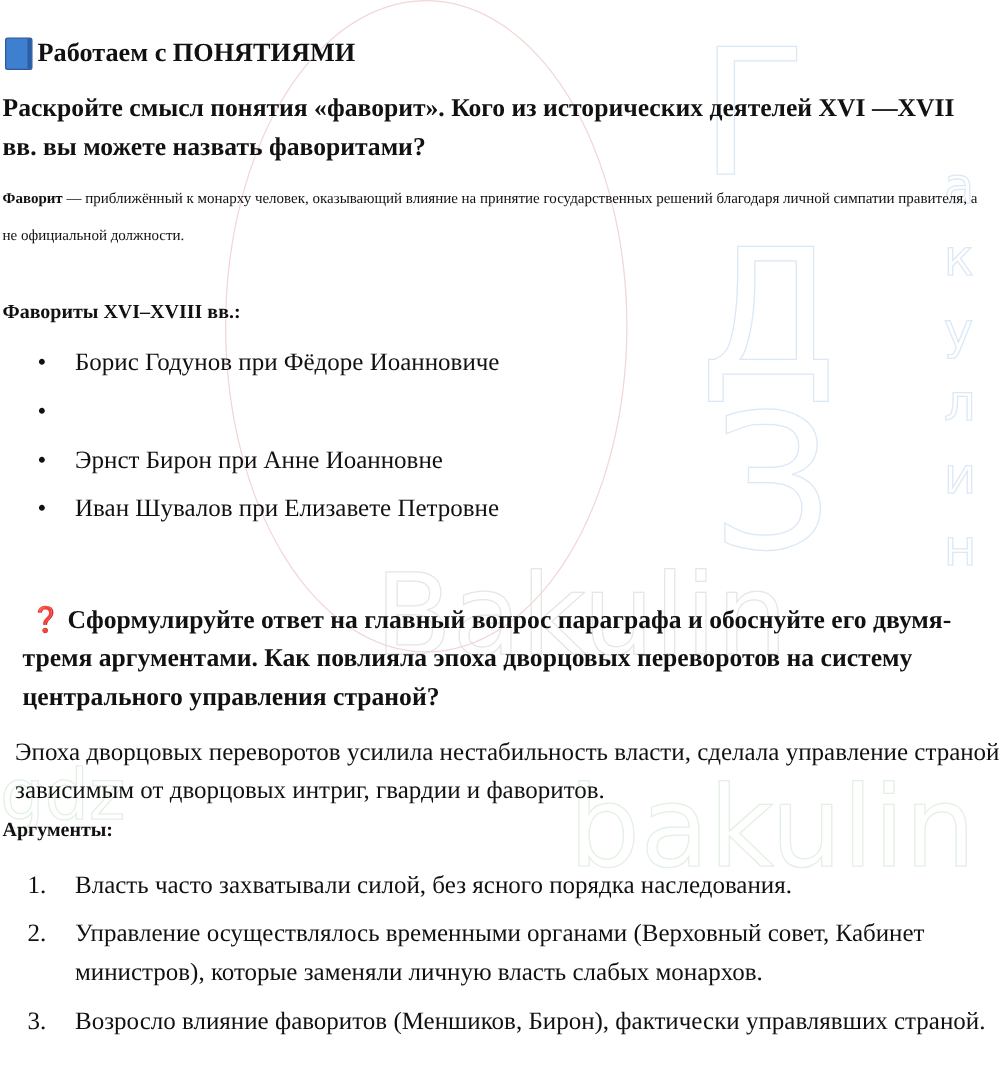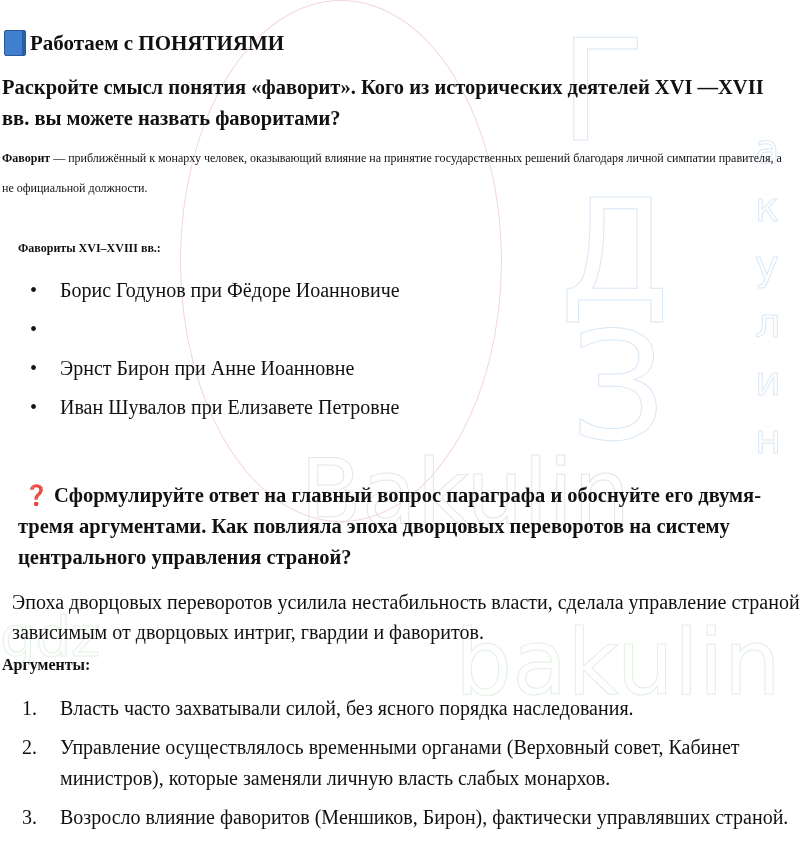--- a/index.html
+++ b/index.html
@@ -8,26 +8,26 @@
     font-family: "Liberation Serif", "DejaVu Serif", serif; color:#111;
     position:relative;
   }
   .wm { position:absolute; font-family:"DejaVu Sans", sans-serif; color:transparent;
         -webkit-text-stroke:1px #dbe8f5; pointer-events:none; z-index:0; }
   .wm.red { -webkit-text-stroke:1px #f3d6d6; }
   .wm.green { -webkit-text-stroke:1px #e3f0e3; }
   .wm.grey { -webkit-text-stroke:1px #e6e6e6; }
   .content { position:absolute; left:0; top:0; width:800px; z-index:1; }
   .h-title { position:absolute; left:4px; top:30px; font-size:21px; font-weight:bold;
-             display:flex; align-items:center; gap:4px; }
+             display:flex; gap:4px; }
   .book { width:20px; height:24px; background:#3f7fd0; border:1px solid #2a5a9a;
           border-radius:2px; box-shadow:inset -3px 0 0 #2c5ea6; }
   .q1 { position:absolute; left:2px; top:72px; width:790px; font-size:20.5px; font-weight:bold; line-height:31px; }
   .def { position:absolute; left:2px; top:143px; width:790px; font-size:12px; line-height:30px; }
-  .fav-h { position:absolute; left:2px; top:241px; font-size:12px; font-weight:bold;margin-left:16px; }
+  .fav-h { position:absolute; left:2px; top:241px; font-size:16px; font-weight:bold; }
   ul.favs { position:absolute; left:0; top:279px; margin:0; padding:0; list-style:none; font-size:20px; }
   ul.favs li { height:39px; display:flex; }
   ul.favs .bul { width:60px; text-indent:30px; }
   .q2 { position:absolute; left:18px; top:480px; width:790px; font-size:20.5px; font-weight:bold; line-height:31px; }
   .qmark { color:#d63a3a; font-family:"DejaVu Sans", sans-serif; font-size:20px; margin-left:6px; }
   .ans { position:absolute; left:2px; top:587px; width:790px; font-size:20px; line-height:30px;margin-left:10px; }
   .arg-h { position:absolute; left:2px; top:656px; font-size:16px; font-weight:bold; }
   ol.args { position:absolute; left:0; top:693px; margin:0; padding:0; list-style:none; font-size:20px; width:800px; }
   ol.args li { display:flex; line-height:31px; margin-bottom:8px; }
   ol.args .num { width:60px; text-indent:22px; flex-shrink:0; }

